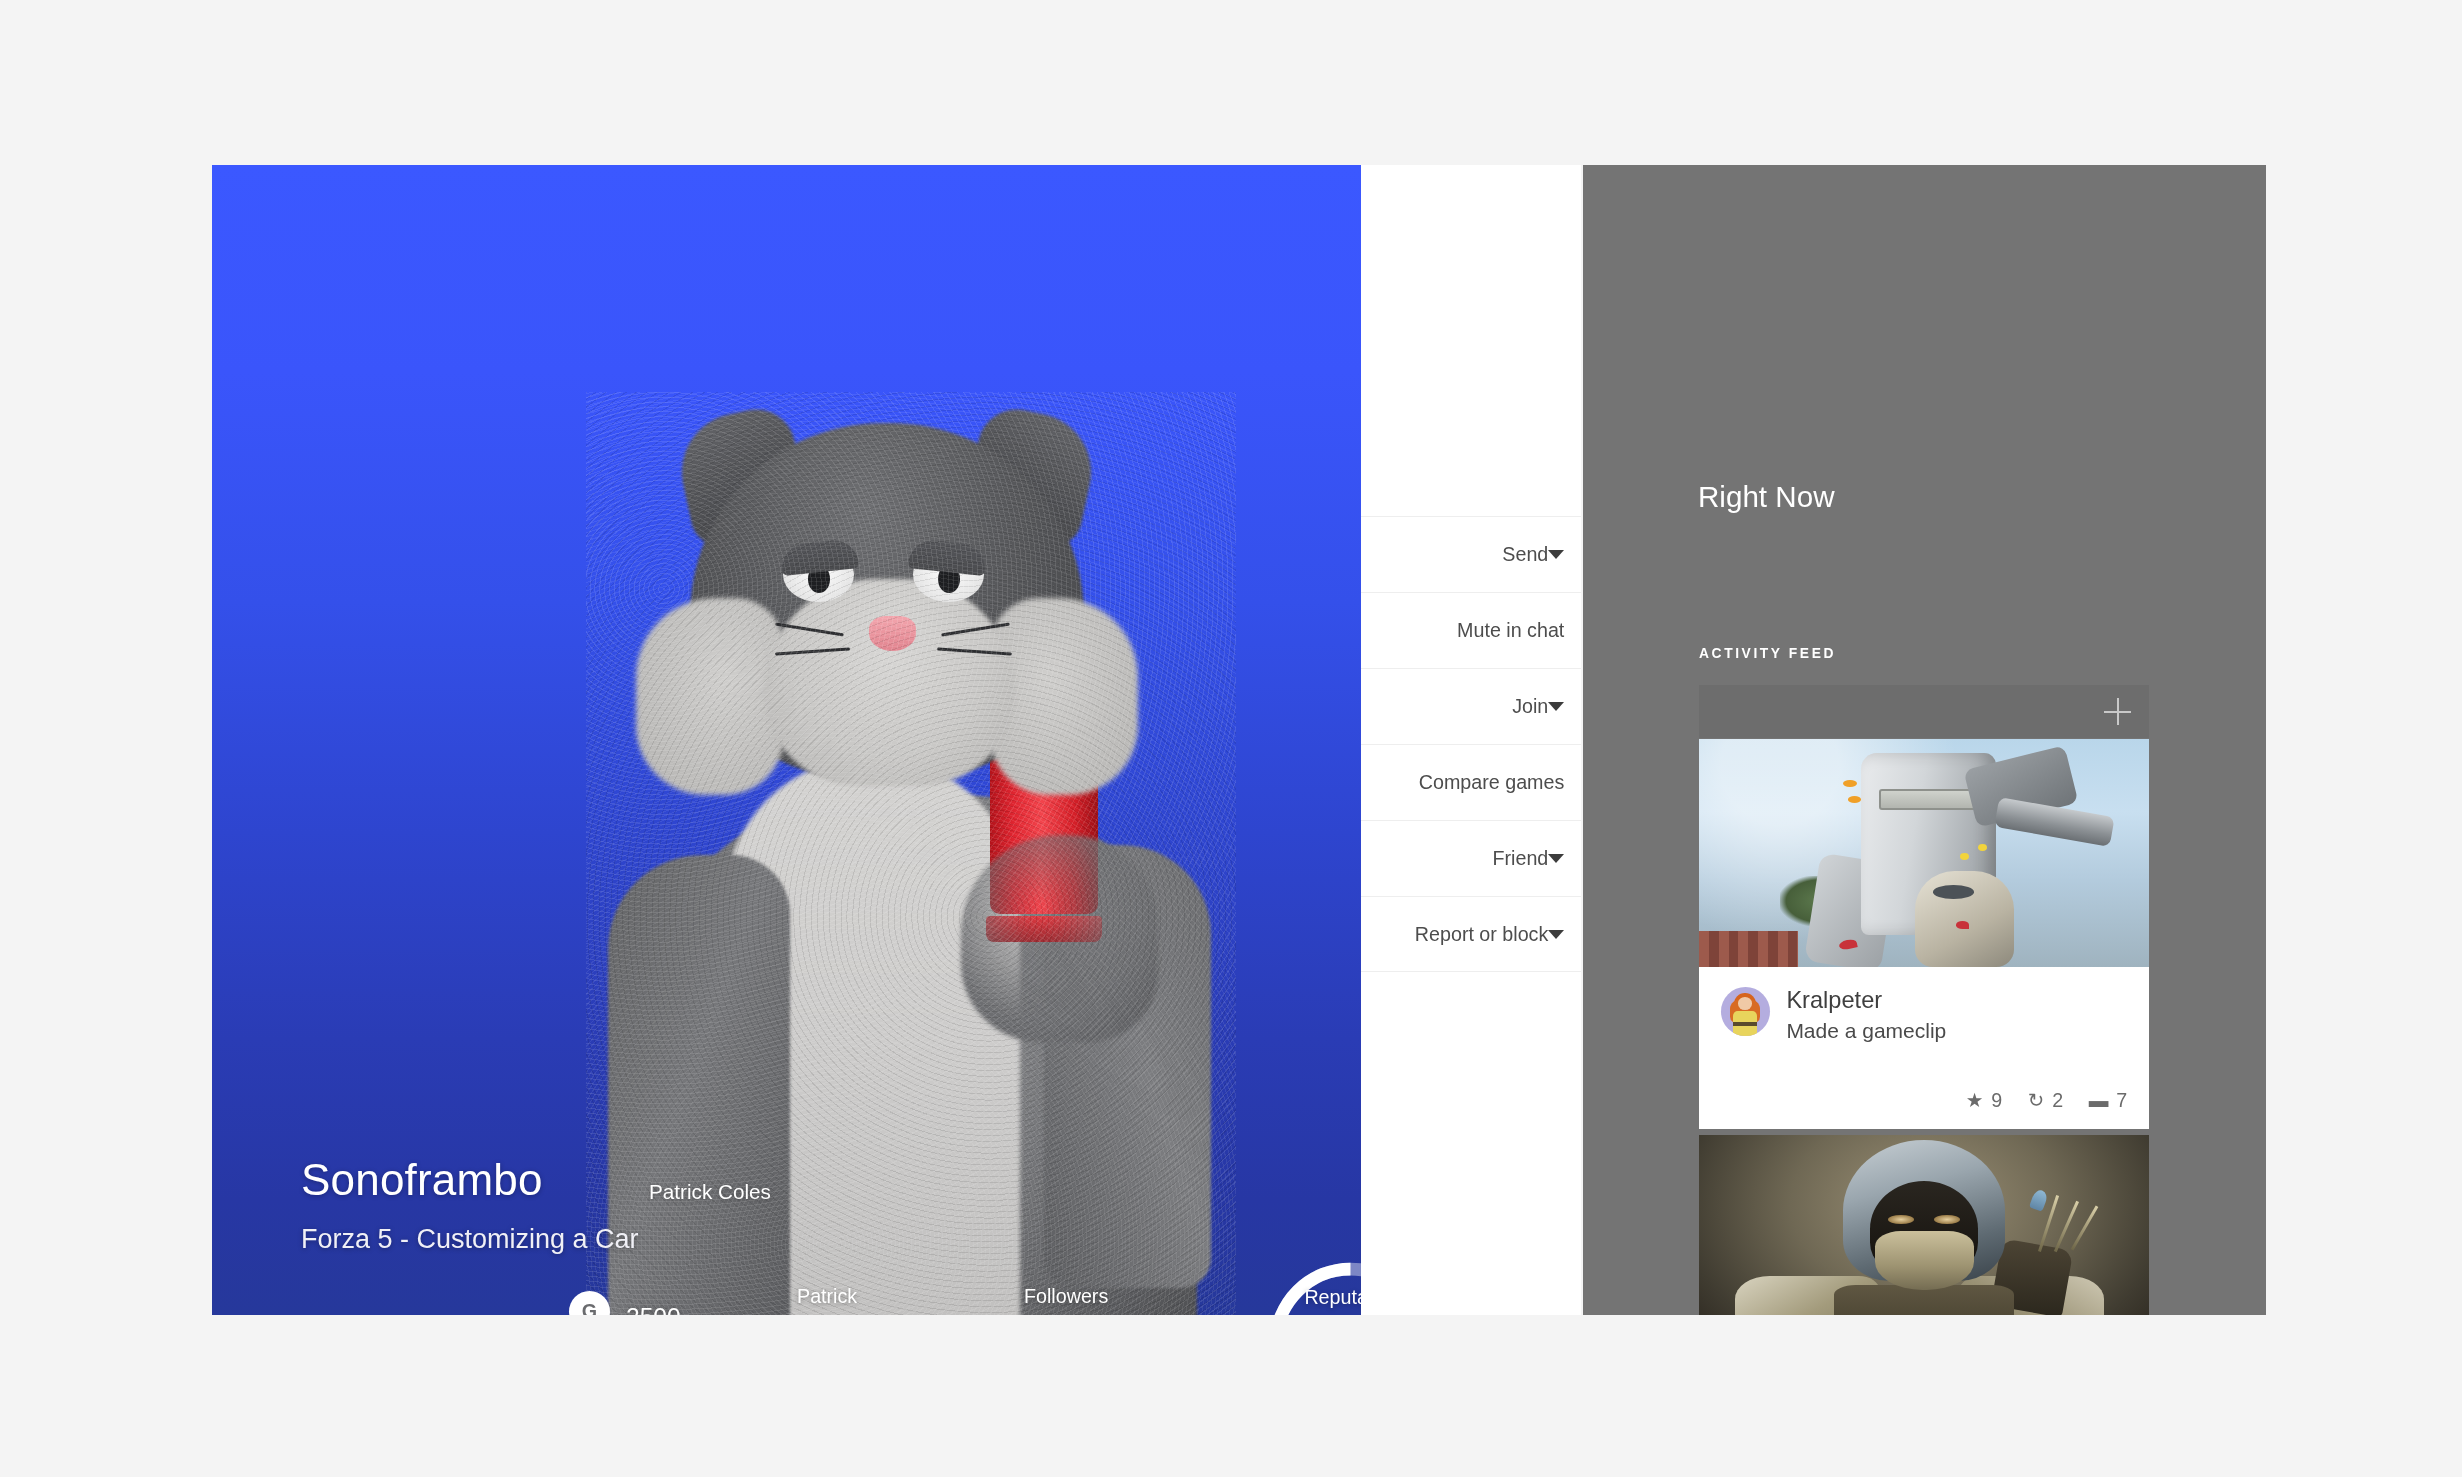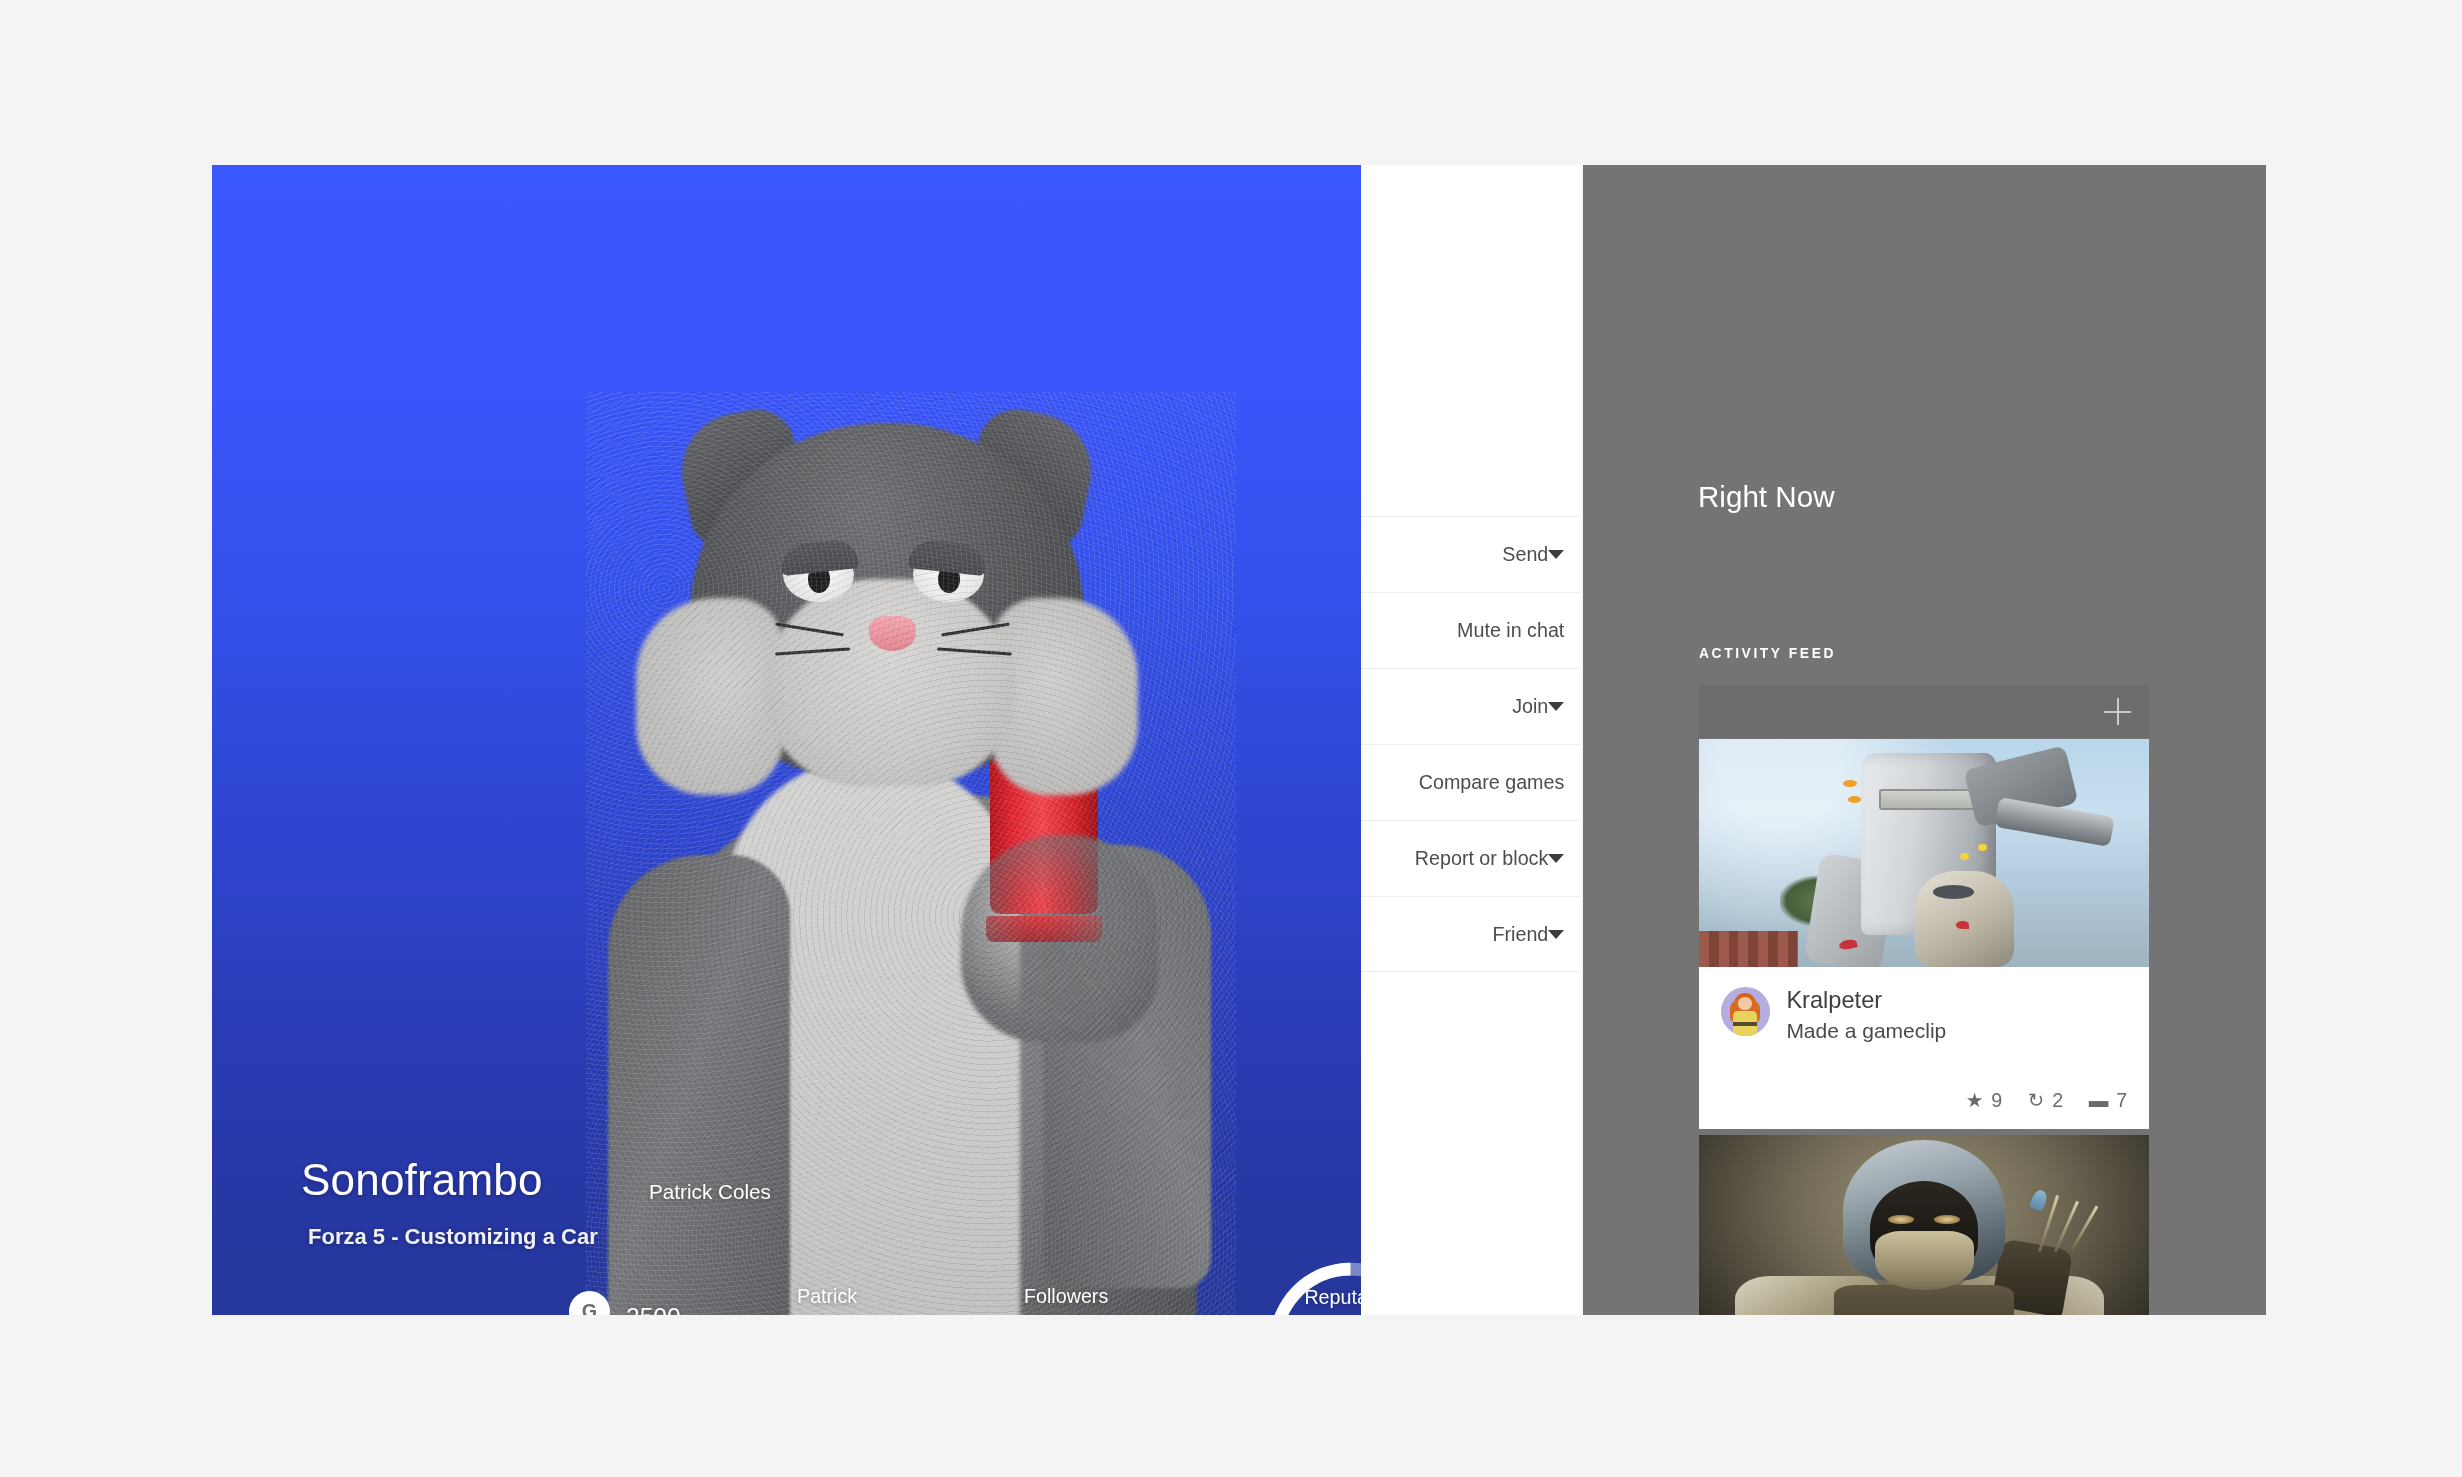--- a/index.html
+++ b/index.html
@@ -154,22 +154,22 @@
     position: absolute; left: 89px; top: 990px;
     font-size: 44px; color: #ffffff; font-weight: 300; letter-spacing: 0.2px;
     text-shadow: 0 1px 4.9px rgba(0,0,0,.30);
   }
   .realname {
     position: absolute; left: 437px; top: 1015px;
     font-size: 20.7px; color: #ffffff; font-weight: 400;
     text-shadow: 0 1px 4.9px rgba(0,0,0,.35);
   }
   .presence {
-    position: absolute; left: 96px; top: 1059px;
-    font-size: 22px; color: #f0f0f6; font-weight: 700;
+    position: absolute; left: 89px; top: 1059px;
+    font-size: 27px; color: #f0f0f6; font-weight: 400;
     text-shadow: 0 1px 4.9px rgba(0,0,0,.35);
   }
   .gs-badge {
     position: absolute; left: 357px; top: 1126px;
     width: 41px; height: 41px; border-radius: 50%;
     background: #ffffff; color: #6a6b6e;
     font-size: 19.7px; font-weight: 700;
     display: flex; align-items: center; justify-content: center;
   }
   .gs-value {
@@ -483,26 +483,26 @@
       <div class="menu-item">
         <span class="menu-label">Join</span>
         <span class="caret"></span>
       </div>
 
       <div class="menu-item">
         <span class="menu-label">Compare games</span>
       </div>
 
       <div class="menu-item">
+        <span class="menu-label">Friend</span>
+        <span class="caret"></span>
+      </div>
+
+      <div class="menu-item">
         <span class="menu-label">Report or block</span>
-        <span class="caret"></span>
-      </div>
-
-      <div class="menu-item">
-        <span class="menu-label">Friend</span>
         <span class="caret"></span>
       </div>
 
     </div>
   </div>
 
   <div class="right-panel">
 
     <div class="right-title">Right Now</div>
     <div class="feed-label">ACTIVITY FEED</div>

